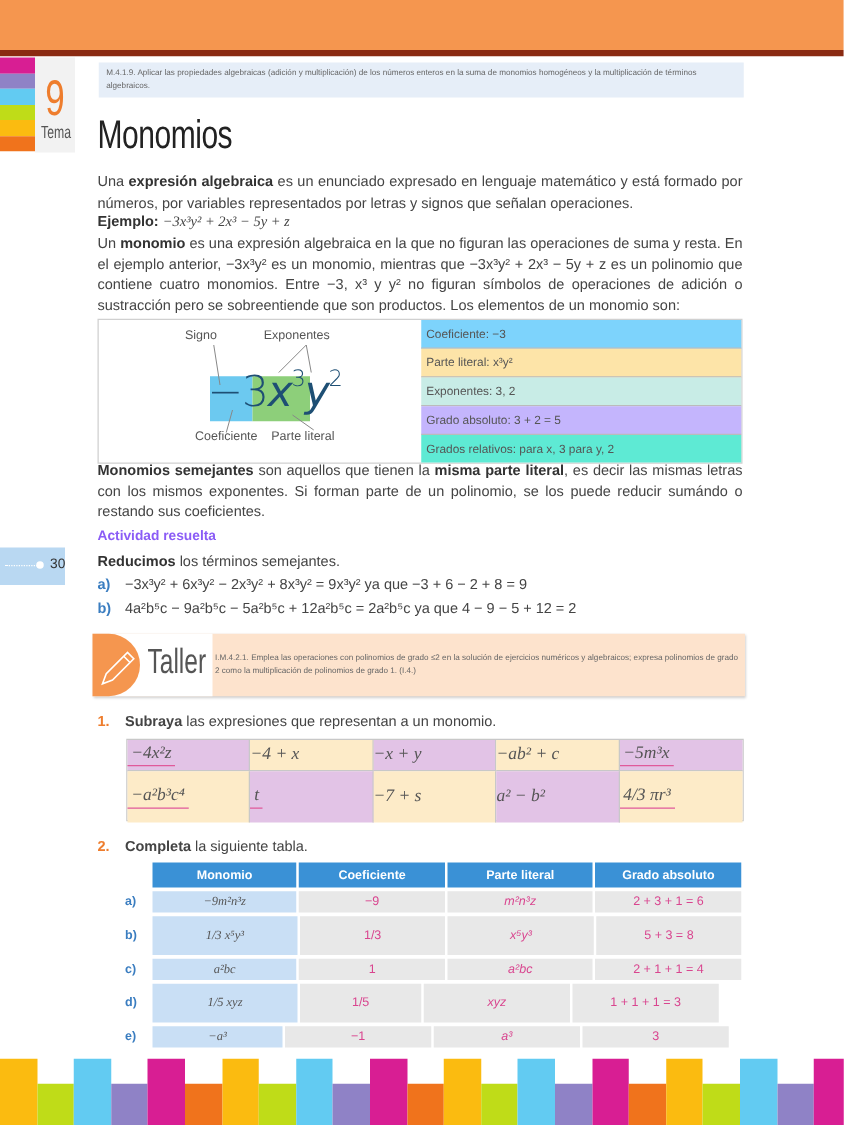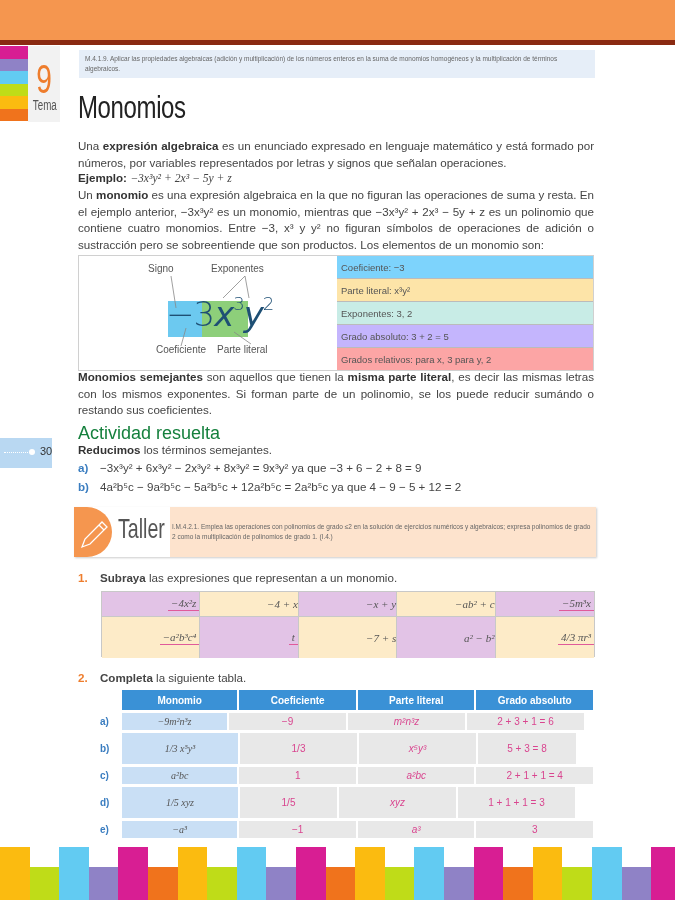--- a/index.html
+++ b/index.html
@@ -21,35 +21,35 @@
 .mono-left{width:258px;position:relative}
 .mono-right{flex:1;display:flex;flex-direction:column}
 .mono-right div{flex:1;font-family:"Liberation Sans",sans-serif;font-size:9.5px;color:#555;padding-left:4px;display:flex;align-items:center;border-bottom:1px solid #bbb}
 .mono-right div:last-child{border-bottom:none}
 .lbl{position:absolute;font-family:"Liberation Sans",sans-serif;font-size:10px;color:#555}
 .blk-blue{position:absolute;left:89px;top:45px;width:34px;height:36px;background:#6cc9f0}
 .blk-green{position:absolute;left:123px;top:45px;width:46px;height:36px;background:#8dcf7a}
 .bigexpr{position:absolute;left:87px;top:38px;font-family:"DejaVu Sans",sans-serif;font-size:34px;color:#1e4f74;letter-spacing:-1px;font-weight:300}
 .bigexpr i{font-style:italic}
 .bigexpr sup{font-size:18px;vertical-align:16px}
-.subhead{position:absolute;left:78px;top:423px;font-family:"Liberation Sans",sans-serif;font-size:18px;font-weight:normal;color:#15803d}
+.subhead{position:absolute;left:78px;top:423px;font-family:"Liberation Sans",sans-serif;font-size:11px;font-weight:bold;color:#8b5cf6}
 .pagebox{position:absolute;left:0;top:438px;width:52px;height:30px;background:#b9d8f2}
 .pagedots{position:absolute;left:4px;top:14px;width:26px;border-top:1px dotted #fff}
 .pagedot{position:absolute;left:29px;top:11px;width:6px;height:6px;border-radius:50%;background:#fff}
 .pagenum{position:absolute;left:40px;top:7px;font-family:"Liberation Sans",sans-serif;font-size:11px;color:#333}
 .itemlbl{color:#3a7dc0;font-weight:bold;display:inline-block;width:22px}
 .taller{position:absolute;left:74px;top:507px;width:522px;height:50px;background:#fde3cd;box-shadow:1px 1px 2px #ccc}
 .taller-icon{position:absolute;left:0;top:0;width:38px;height:50px;background:#f5964f;border-radius:0 25px 25px 0}
 .taller-word{position:absolute;left:0;top:0;width:96px;height:50px;background:#fff}
 .taller-word span{position:absolute;left:44px;top:6px;font-family:"Liberation Sans",sans-serif;font-size:28px;color:#555;transform:scaleX(0.7);transform-origin:left}
 .taller-text{position:absolute;left:98px;top:15px;width:420px;font-family:"Liberation Sans",sans-serif;font-size:6.5px;line-height:10px;color:#666}
 .q{position:absolute;left:78px;font-family:"Liberation Sans",sans-serif;font-size:11.6px;color:#444}
 .q .n{color:#ee7d2d;font-weight:bold;display:inline-block;width:22px}
 .grid1{position:absolute;left:101px;top:591px;width:494px;height:66px;border:1px solid #c8c8c8;display:grid;grid-template-columns:repeat(5,1fr);grid-template-rows:25px 41px}
-.grid1 div{display:flex;align-items:center;justify-content:flex-end;font-family:"Liberation Serif",serif;font-style:italic;font-size:11px;color:#555;border-right:1px solid #c8c8c8;border-bottom:1px solid #c8c8c8}
+.grid1 div{display:flex;align-items:center;justify-content:flex-start;font-family:"Liberation Serif",serif;font-style:italic;font-size:14px;color:#555;border-right:1px solid #c8c8c8;border-bottom:1px solid #c8c8c8}
 .c-p{background:#e2c3e6}.c-y{background:#fdebc8}
 .ul{border-bottom:1.5px solid #e05a9a;padding:0 3px 1px}
 .grid2{position:absolute;left:100px;top:690px;width:495px}
 .g2row{display:flex;margin-bottom:3px}
 .g2lbl{width:22px;font-family:"Liberation Sans",sans-serif;font-size:10px;font-weight:bold;color:#3a7dc0;display:flex;align-items:center}
 .g2cell{display:flex;align-items:center;justify-content:center;font-size:10px;margin-right:2px}
 .g2h{background:#3a91d6;color:#fff;font-family:"Liberation Sans",sans-serif;font-weight:bold;height:20px}
 .g2a{background:#c9dff5;color:#555;font-family:"Liberation Serif",serif;font-style:italic}
 .g2b{background:#e8e8e8;color:#d9458f;font-family:"Liberation Sans",sans-serif}
 .bottom{position:absolute;left:0;top:847px;width:675px;height:53px}
@@ -104,21 +104,21 @@
     </svg>
     <div class="bigexpr"><span>−</span><span>3</span><i>x</i><sup>3</sup><i>y</i><sup>2</sup></div>
     <span class="lbl" style="left:77px;top:88px">Coeficiente</span>
     <span class="lbl" style="left:138px;top:88px">Parte literal</span>
   </div>
   <div class="mono-right">
     <div style="background:#7dd3fc">Coeficiente: −3</div>
     <div style="background:#fde4a8">Parte literal: x³y²</div>
     <div style="background:#c8ece6">Exponentes: 3, 2</div>
     <div style="background:#c4b5fd">Grado absoluto: 3 + 2 = 5</div>
-    <div style="background:#fca5a5">Grados relativos: para x, 3 para y, 2</div>
+    <div style="background:#5eead4">Grados relativos: para x, 3 para y, 2</div>
   </div>
 </div>
 
 <div class="para" style="top:369px">
   <b>Monomios semejantes</b><span> son aquellos que tienen la </span><b>misma parte literal</b><span>, es decir las mismas letras con los mismos exponentes. Si forman parte de un polinomio, se los puede reducir sumándo o restando sus coeficientes.</span>
 </div>
 
 <div class="subhead">Actividad resuelta</div>
 
 <div class="pagebox">
@@ -185,49 +185,49 @@
 <div class="grid2">
   <div class="g2row">
     <div class="g2lbl"></div>
     <div class="g2cell g2h" style="width:116px">Monomio</div>
     <div class="g2cell g2h" style="width:117px">Coeficiente</div>
     <div class="g2cell g2h" style="width:117px">Parte literal</div>
     <div class="g2cell g2h" style="width:117px">Grado absoluto</div>
   </div>
   <div class="g2row" style="height:17px">
     <div class="g2lbl">a)</div>
-    <div class="g2cell g2a" style="width:105px">−9m²n³z</div>
+    <div class="g2cell g2a" style="width:116px">−9m²n³z</div>
     <div class="g2cell g2b" style="width:117px">−9</div>
     <div class="g2cell g2b" style="width:117px;font-style:italic">m²n³z</div>
     <div class="g2cell g2b" style="width:117px">2 + 3 + 1 = 6</div>
   </div>
   <div class="g2row" style="height:31px">
     <div class="g2lbl">b)</div>
     <div class="g2cell g2a" style="width:116px">1/3 x⁵y³</div>
     <div class="g2cell g2b" style="width:117px">1/3</div>
     <div class="g2cell g2b" style="width:117px;font-style:italic">x⁵y³</div>
-    <div class="g2cell g2b" style="width:98px">5 + 3 = 8</div>
+    <div class="g2cell g2b" style="width:116px">5 + 3 = 8</div>
   </div>
   <div class="g2row" style="height:17px">
     <div class="g2lbl">c)</div>
     <div class="g2cell g2a" style="width:116px">a²bc</div>
     <div class="g2cell g2b" style="width:117px">1</div>
     <div class="g2cell g2b" style="width:117px;font-style:italic">a²bc</div>
     <div class="g2cell g2b" style="width:117px">2 + 1 + 1 = 4</div>
   </div>
   <div class="g2row" style="height:31px">
     <div class="g2lbl">d)</div>
     <div class="g2cell g2a" style="width:116px">1/5 xyz</div>
     <div class="g2cell g2b" style="width:97px">1/5</div>
     <div class="g2cell g2b" style="width:117px;font-style:italic">xyz</div>
     <div class="g2cell g2b" style="width:117px">1 + 1 + 1 = 3</div>
   </div>
   <div class="g2row" style="height:17px">
     <div class="g2lbl">e)</div>
-    <div class="g2cell g2a" style="width:116px">−a³</div>
+    <div class="g2cell g2a" style="width:104px">−a³</div>
     <div class="g2cell g2b" style="width:117px">−1</div>
     <div class="g2cell g2b" style="width:117px;font-style:italic">a³</div>
     <div class="g2cell g2b" style="width:117px">3</div>
   </div>
 </div>
 
 <div class="bottom" id="bottom">
     <div style="left: 0px; height: 53px; background: rgb(251, 187, 16);"></div>
     <div style="left: 29.6px; height: 33px; background: rgb(191, 220, 24);"></div>
     <div style="left: 59.2px; height: 53px; background: rgb(98, 203, 242);"></div>

